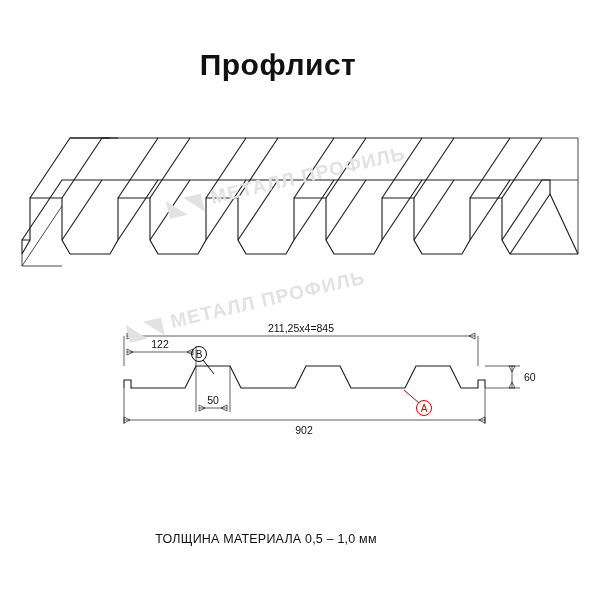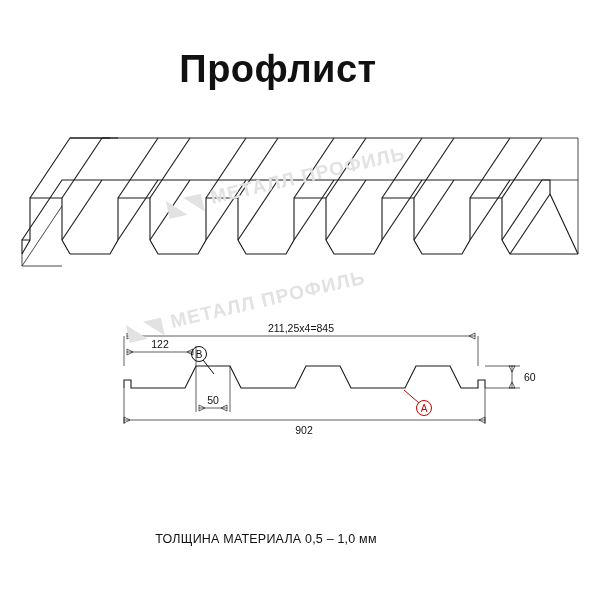--- a/index.html
+++ b/index.html
@@ -19,21 +19,21 @@
     position: relative;
     width: 600px;
     height: 600px;
   }
   .title {
     position: absolute;
     top: 48px;
     left: 0;
     width: 556px;
     text-align: center;
-    font-size: 38px;
+    font-size: 30px;
     font-weight: bold;
     letter-spacing: 0.5px;
     color: #111111;
   }
   .subtitle {
     position: absolute;
     top: 88px;
     left: 0;
     width: 600px;
     text-align: center;

